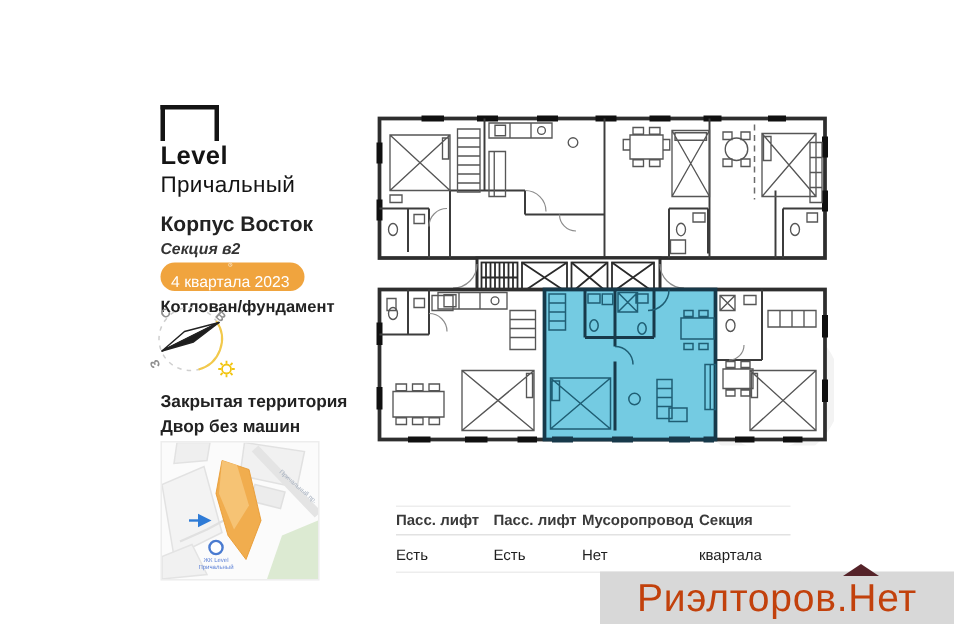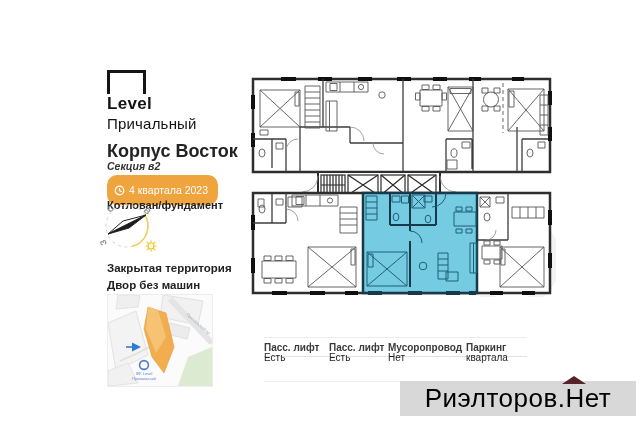--- a/index.html
+++ b/index.html
@@ -6,48 +6,48 @@
   body{width:640px;height:426px;position:relative;background:#fff;overflow:hidden;
        font-family:"Liberation Sans","DejaVu Sans",sans-serif;color:#1c1c1c;}
   .abs{position:absolute;}
 
   
   .sidebar{left:0;top:0;width:250px;height:426px;}
   .logo{left:107px;top:70px;}
   .logo-bracket{width:33px;height:21px;border:3px solid #141414;border-bottom:none;}
   .brand{font-size:17px;font-weight:700;letter-spacing:.3px;line-height:1;margin-top:1px;color:#141414;}
   .project{font-size:15px;font-weight:500;letter-spacing:.2px;margin-top:3px;color:#141414;}
-  .building{left:107px;top:141px;font-size:18px;font-weight:700;color:#222;}
+  .building{left:107px;top:141px;font-size:14px;font-weight:700;color:#222;}
   .section{left:107px;top:160px;font-size:10.5px;font-weight:600;color:#333;font-style:italic;}
-  .badge{left:107px;top:175px;height:30px;background:#f0a43e;border-radius:10px;
-         display:flex;align-items:center;gap:4px;padding:0 10px 0 7px;color:#fff;font-size:10.5px;}
+  .badge{left:107px;top:175px;height:19px;background:#f0a43e;border-radius:10px;
+         display:flex;align-items:center;gap:4px;padding:0 10px 0 7px;color:#fff;font-size:10.5px;flex-direction:column;}
   .stage{left:107px;top:199px;font-size:11px;font-weight:700;color:#222;}
   .feature1{left:107px;top:262px;font-size:11.5px;font-weight:700;color:#222;}
   .feature2{left:107px;top:279px;font-size:11.5px;font-weight:700;color:#222;}
   .compass{left:99px;top:200px;}
   .map{left:107px;top:294px;width:104px;height:91px;border:1px solid #ededed;background:#fbfbfb;overflow:hidden;}
 
   
   .plan{left:250px;top:75px;width:306px;height:222px;}
 
   
   .specs{left:264px;top:337px;width:263px;height:45px;}
   .t-line{position:absolute;left:0;right:0;height:1px;}
   .t-line.l0{top:0;background:#ededed;}
   .t-line.l1{top:19px;background:#e2e2e2;}
   .t-line.l2{top:44px;background:#ededed;}
   .spec-col{position:absolute;top:0;}
   .spec-col.c0{left:0;} .spec-col.c1{left:65px;} .spec-col.c2{left:124px;} .spec-col.c3{left:202px;}
   .spec-label{position:absolute;top:5px;font-size:10px;font-weight:600;color:#3a3a3a;white-space:nowrap;}
-  .spec-value{position:absolute;top:15px;font-size:10px;color:#1f1f1f;white-space:nowrap;}
+  .spec-value{position:absolute;top:28px;font-size:10px;color:#1f1f1f;white-space:nowrap;}
 
   
   .wm{left:400px;top:381px;width:236px;height:35px;background:#d8d8d8;
       display:flex;align-items:center;justify-content:center;}
-  .wm-text{font-size:26px;color:#000000;white-space:nowrap;letter-spacing:.5px;}
+  .wm-text{font-size:26px;color:#c2410c;white-space:nowrap;letter-spacing:.5px;}
   .wm-n{position:relative;display:inline-block;}
   .roof{position:absolute;left:-3px;top:-7px;width:0;height:0;
         border-left:12px solid transparent;border-right:12px solid transparent;
         border-bottom:8px solid #552329;}
 </style>
 </head>
 <body>
 
 <div class="abs sidebar">
 
@@ -236,21 +236,21 @@
   </div>
   <div class="spec-col c1">
     <div class="spec-label">Пасс. лифт</div>
     <div class="spec-value">Есть</div>
   </div>
   <div class="spec-col c2">
     <div class="spec-label">Мусоропровод</div>
     <div class="spec-value">Нет</div>
   </div>
   <div class="spec-col c3">
-    <div class="spec-label">Паркинг</div>
+    <div class="spec-label">Секция</div>
     <div class="spec-value">квартала</div>
   </div>
 </div>
 
 <div class="abs wm">
   <div class="wm-text">
     <span>Риэлторов.</span><span class="wm-n"><span class="roof"></span><span>Нет</span></span>
   </div>
 </div>
 

